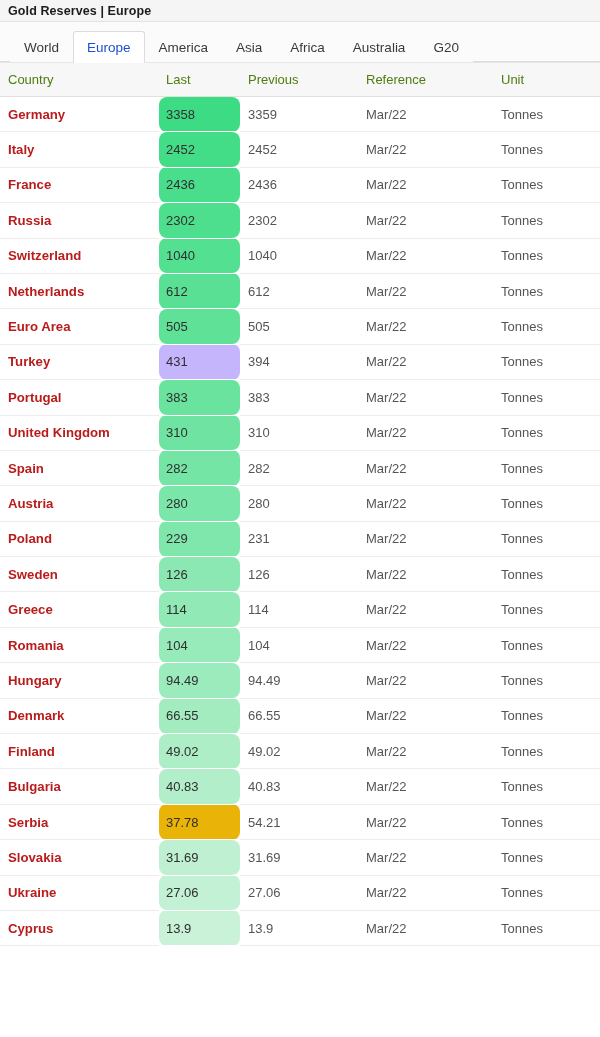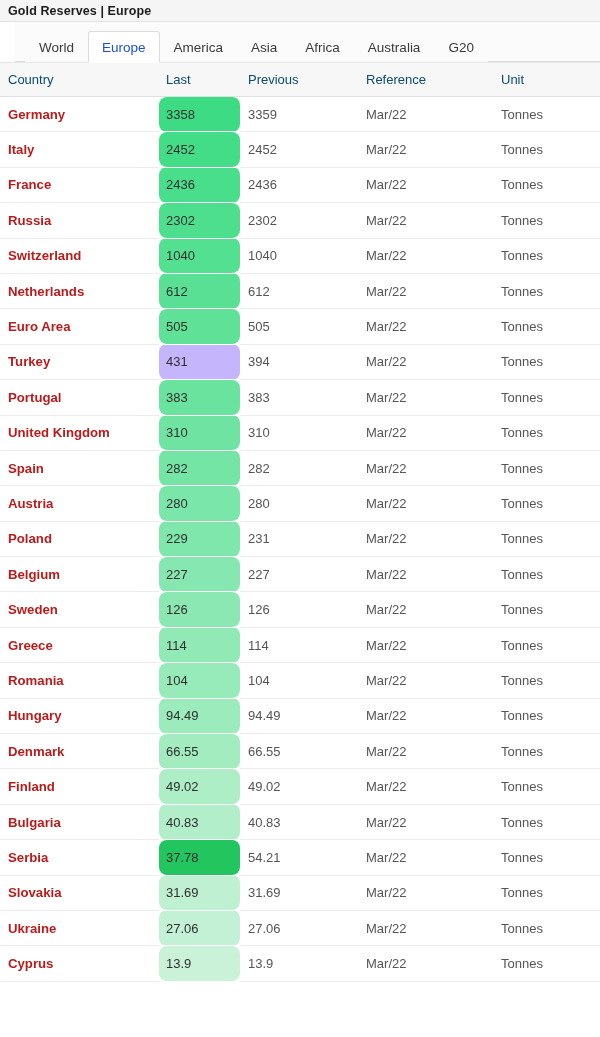--- a/index.html
+++ b/index.html
@@ -35,21 +35,20 @@
   }
 
   
   .tabbar {
     height: 40px;
     background: #fbfbfb;
     border-bottom: 1px solid #dcdcdc;
     display: flex;
     align-items: flex-end;
     padding-left: 10px;
-    margin-left: 15px;
   }
   .tab {
     position: relative;
     height: 31px;
     line-height: 31px;
     padding: 0 13px;
     font-size: 13.5px;
     color: #3a3a3a;
     background: #fbfbfb;
     border: 1px solid transparent;
@@ -87,21 +86,21 @@
   table.data col.c-reference{ width: 135px; }
   table.data col.c-unit     { width: 107px; }
 
   thead th {
     background: #f7f7f7;
     border-bottom: 1px solid #e0e0e0;
     border-top: 1px solid #e6e6e6;
     height: 34px;
     font-size: 13px;
     font-weight: normal;
-    color: #0c4a6e;
+    color: #4d7c0f;
     text-align: left;
     padding: 0 0 0 8px;
     vertical-align: middle;
   }
   thead th.h-last { padding-left: 7px; }
 
   tbody td {
     height: 35.4px;
     font-size: 13px;
     color: #555555;
@@ -251,27 +250,20 @@
             <td class="unit">Tonnes</td>
           </tr>
           <tr>
             <td class="country">Poland</td>
             <td class="last" style="background: rgb(128, 231, 172);">229</td>
             <td class="previous">231</td>
             <td class="reference">Mar/22</td>
             <td class="unit">Tonnes</td>
           </tr>
           <tr>
-            <td class="country">Belgium</td>
-            <td class="last" style="background: rgb(134, 231, 176);">227</td>
-            <td class="previous">227</td>
-            <td class="reference">Mar/22</td>
-            <td class="unit">Tonnes</td>
-          </tr>
-          <tr>
             <td class="country">Sweden</td>
             <td class="last" style="background: rgb(139, 232, 179);">126</td>
             <td class="previous">126</td>
             <td class="reference">Mar/22</td>
             <td class="unit">Tonnes</td>
           </tr>
           <tr>
             <td class="country">Greece</td>
             <td class="last" style="background: rgb(145, 233, 182);">114</td>
             <td class="previous">114</td>
@@ -308,21 +300,21 @@
           </tr>
           <tr>
             <td class="country">Bulgaria</td>
             <td class="last" style="background: rgb(179, 238, 203);">40.83</td>
             <td class="previous">40.83</td>
             <td class="reference">Mar/22</td>
             <td class="unit">Tonnes</td>
           </tr>
           <tr>
             <td class="country">Serbia</td>
-            <td class="last" style="background: #22c55e;">37.78</td>
+            <td class="last" style="background: #eab308;">37.78</td>
             <td class="previous">54.21</td>
             <td class="reference">Mar/22</td>
             <td class="unit">Tonnes</td>
           </tr>
           <tr>
             <td class="country">Slovakia</td>
             <td class="last" style="background: rgb(190, 240, 209);">31.69</td>
             <td class="previous">31.69</td>
             <td class="reference">Mar/22</td>
             <td class="unit">Tonnes</td>

